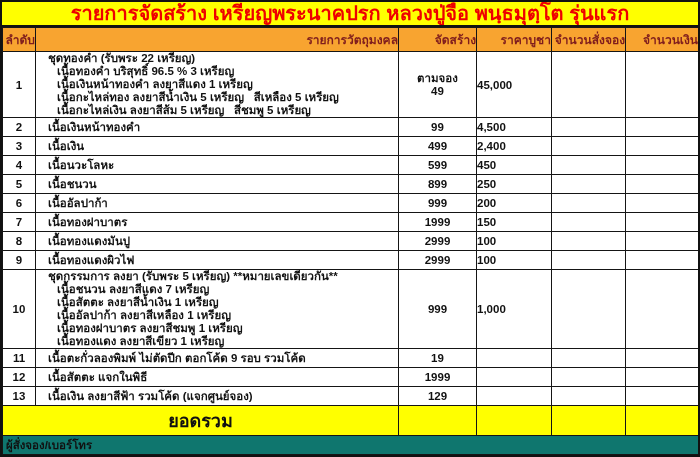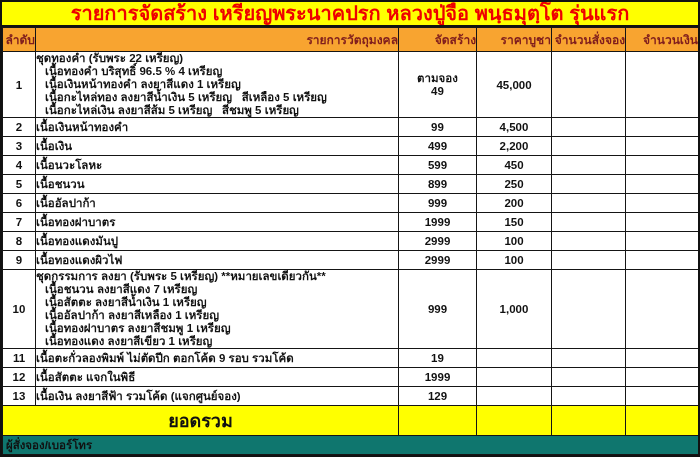--- a/index.html
+++ b/index.html
@@ -26,25 +26,25 @@
   col.c-price{width:75px;}
   col.c-order{width:74px;}
   col.c-amount{width:73px;}
   thead th{
     background:#f8a430;color:#7f1d1d;font-size:12px;
     height:23px;text-align:right;white-space:nowrap;
   }
   tbody td{font-size:11.5px;background:#fff;}
   td.cell-no{text-align:center;vertical-align:middle;height:18px;}
   td.cell-item{text-align:left;vertical-align:top;padding:2px 2px 1px 3px;}
-  td.cell-item .item-line{line-height:13px;white-space:pre;}
+  td.cell-item .item-line{line-height:13px;white-space:pre;margin-left:12px;}
   td.cell-item .item-line.sub{padding-left:9px;}
   tr.single td.cell-item{vertical-align:middle;padding-top:0;padding-bottom:0;}
   td.cell-made{text-align:center;vertical-align:middle;line-height:13px;}
-  td.cell-price{text-align:center;vertical-align:middle;padding-right:4px;margin-top:37px;}
+  td.cell-price{text-align:left;vertical-align:middle;padding-right:4px;margin-top:37px;}
   td.cell-order,td.cell-amount{background:#fff;}
   tr.total-row td{
     background:#ffff00;height:17px;font-size:18px;
   }
   tr.total-row td.total-label{text-align:center;color:#111;}
   tr.footer-row td{
     height:17px;font-size:11.5px;text-align:left;
     padding-left:3px;vertical-align:middle;background:#0f766e;
   }
 </style>
@@ -71,21 +71,21 @@
         <th>ราคาบูชา</th>
         <th>จำนวนสั่งจอง</th>
         <th>จำนวนเงิน</th>
       </tr>
     </thead>
     <tbody id="table-body">
         <tr>
           <td class="cell-no">1</td>
           <td class="cell-item">
             <div class="item-line">ชุดทองคำ (รับพระ 22 เหรียญ)</div>
-            <div class="item-line sub">เนื้อทองคำ บริสุทธิ์ 96.5 % 4 เหรียญ</div>
+            <div class="item-line sub">เนื้อทองคำ บริสุทธิ์ 96.5 % 3 เหรียญ</div>
             <div class="item-line sub">เนื้อเงินหน้าทองคำ ลงยาสีแดง 1 เหรียญ</div>
             <div class="item-line sub">เนื้อกะไหล่ทอง ลงยาสีน้ำเงิน 5 เหรียญ   สีเหลือง 5 เหรียญ</div>
             <div class="item-line sub">เนื้อกะไหล่เงิน ลงยาสีส้ม 5 เหรียญ   สีชมพู 5 เหรียญ</div>
           </td>
           <td class="cell-made">
             <div>ตามจอง</div>
             <div>49</div>
           </td>
           <td class="cell-price">45,000</td>
           <td class="cell-order"></td>
@@ -104,21 +104,21 @@
           <td class="cell-amount"></td>
         </tr>
         <tr class="single">
           <td class="cell-no">3</td>
           <td class="cell-item">
             <div class="item-line">เนื้อเงิน</div>
           </td>
           <td class="cell-made">
             <div>499</div>
           </td>
-          <td class="cell-price">2,200</td>
+          <td class="cell-price">2,400</td>
           <td class="cell-order"></td>
           <td class="cell-amount"></td>
         </tr>
         <tr class="single">
           <td class="cell-no">4</td>
           <td class="cell-item">
             <div class="item-line">เนื้อนวะโลหะ</div>
           </td>
           <td class="cell-made">
             <div>599</div>

